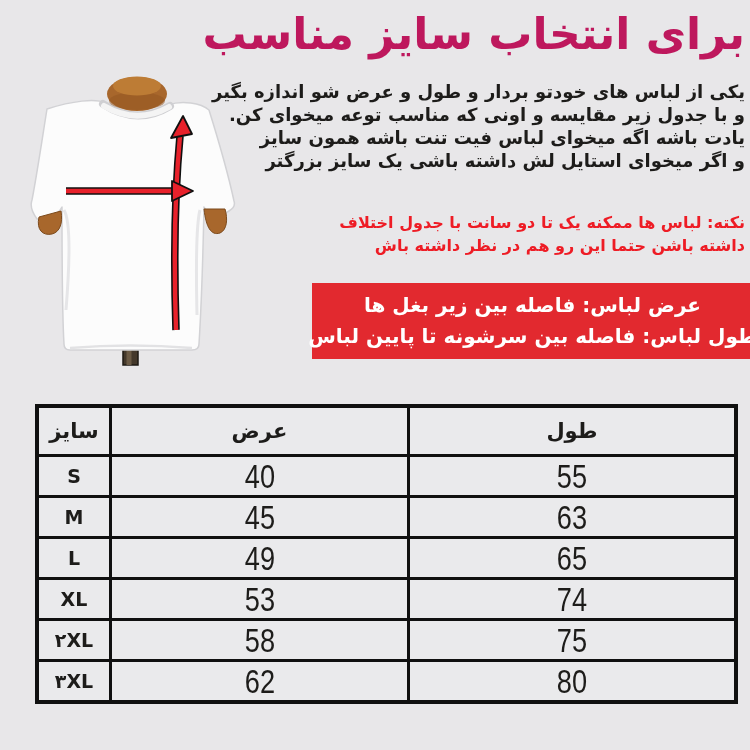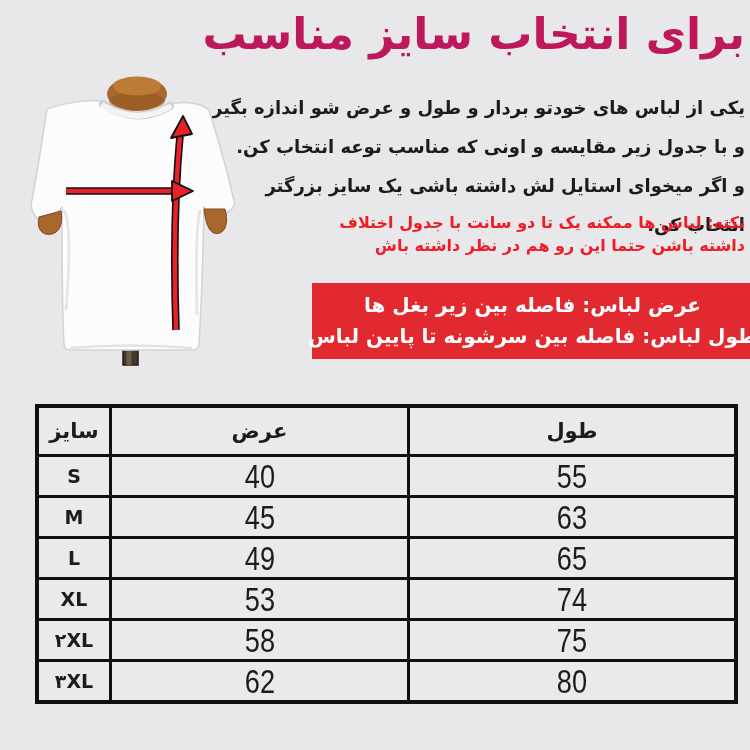--- a/index.html
+++ b/index.html
@@ -16,21 +16,21 @@
     direction:rtl;text-align:right;
     font-size:44px;font-weight:bold;color:#be185d;
     letter-spacing:-1px;white-space:nowrap;
   }
   .intro{
     position:absolute;top:80px;right:5px;
     direction:rtl;text-align:right;
     font-size:18px;font-weight:bold;color:#1d1c1a;
     line-height:23px;
   }
-  .intro .line{white-space:nowrap;margin-top:16px;}
+  .intro .line{white-space:nowrap;}
   .note{
     position:absolute;top:211px;right:5px;
     direction:rtl;text-align:right;
     font-size:16px;font-weight:bold;color:#ee1c25;
     line-height:23px;
   }
   .note .line{white-space:nowrap;}
   
   .legend-box{
     position:absolute;left:276px;top:283px;width:441px;height:76px;
@@ -76,23 +76,23 @@
     color:#1d1c1a;
   }
 </style>
 </head>
 <body>
 
 <div class="page-title">برای انتخاب سایز مناسب</div>
 
 <div class="intro">
   <div class="line">یکی از لباس های خودتو بردار و طول و عرض شو اندازه بگیر</div>
-  <div class="line">و با جدول زیر مقایسه و اونی که مناسب توعه انتخاب کن.</div>
+  <div class="line">و با جدول زیر مقایسه و اونی که مناسب توعه میخوای کن.</div>
+  <div class="line">یادت باشه اگه میخوای لباس فیت تنت باشه همون سایز</div>
   <div class="line">و اگر میخوای استایل لش داشته باشی یک سایز بزرگتر</div>
-  <div class="line">انتخاب کن.</div>
 </div>
 
 <div class="note">
   <div class="line">نکته: لباس ها ممکنه یک تا دو سانت با جدول اختلاف</div>
   <div class="line">داشته باشن حتما این رو هم در نظر داشته باش</div>
 </div>
 
 <div class="legend-box">
   <div class="line">عرض لباس: فاصله بین زیر بغل ها</div>
   <div class="line">طول لباس: فاصله بین سرشونه تا پایین لباس</div>

